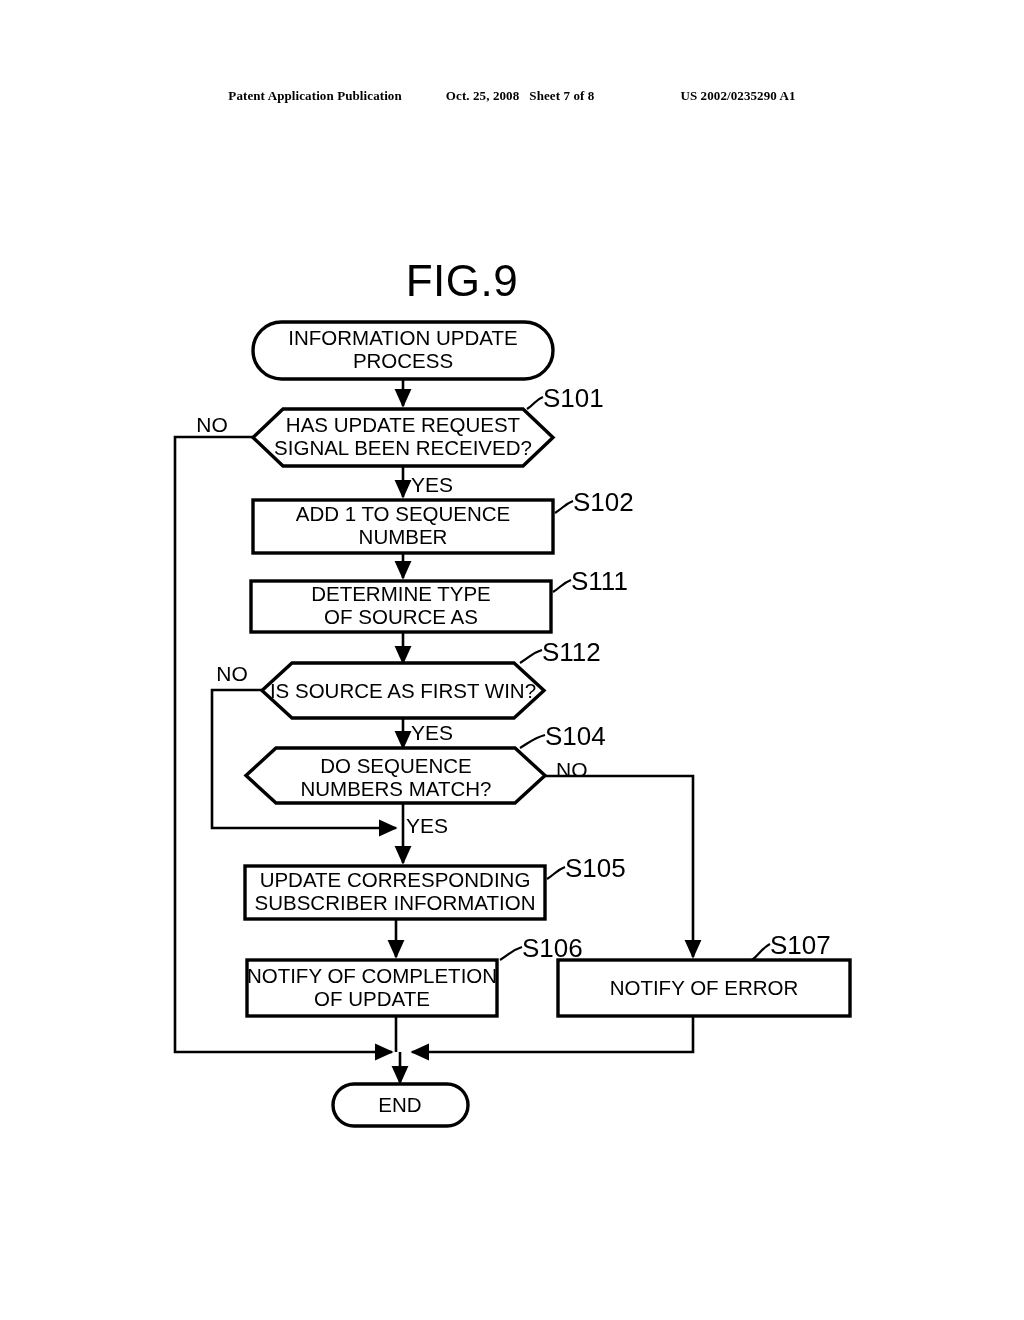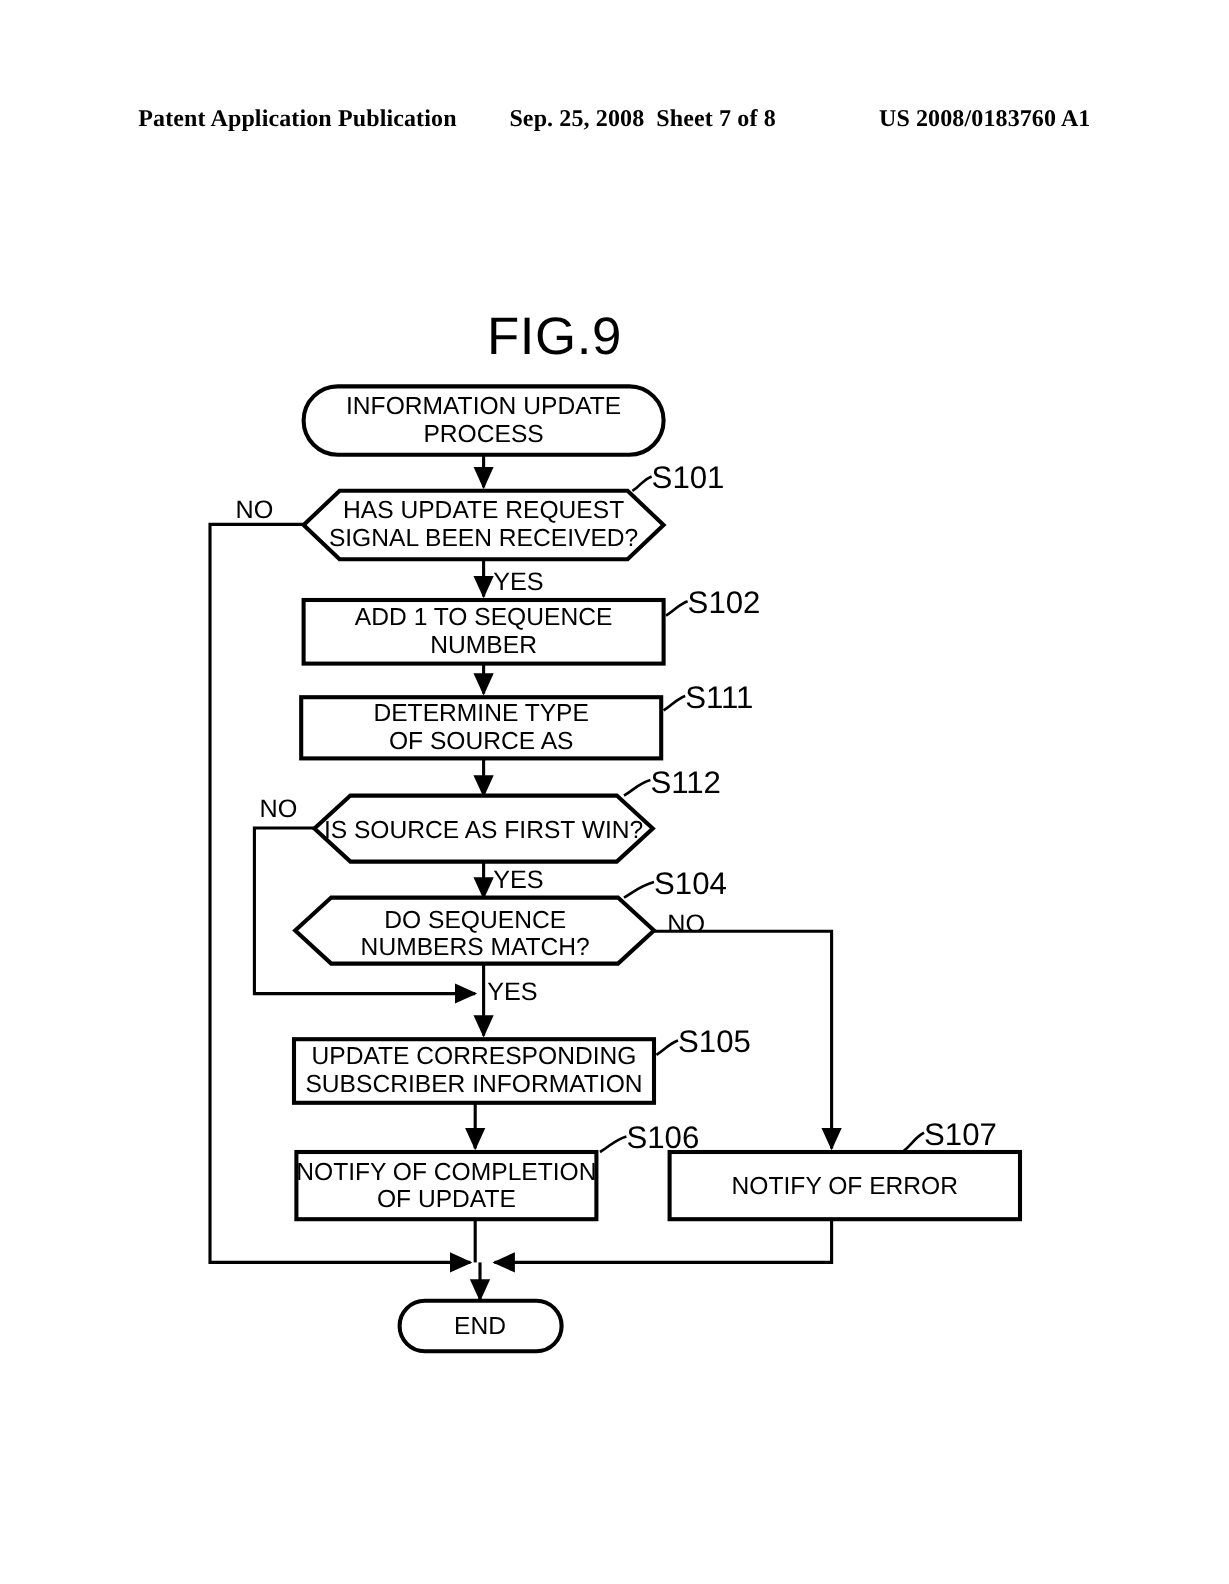--- a/index.html
+++ b/index.html
@@ -25,21 +25,21 @@
   .hdr {
     position: absolute;
     top: 88px;
     left: 0;
     width: 1024px;
     display: flex;
     justify-content: center;
     align-items: baseline;
     font-family: "Liberation Serif", serif;
     font-weight: bold;
-    font-size: 20px;
+    font-size: 13px;
     letter-spacing: 0.1px;
     white-space: pre;
   }
   .hdr .seg-pub  { margin-right: 44px; }
   .hdr .seg-date { margin-right: 10px; }
   .hdr .seg-sheet{ margin-right: 86px; }
   .figtitle {
     position: absolute;
     left: 0;
     top: 256px;
@@ -73,23 +73,23 @@
   .conn      { stroke: #000000; stroke-width: 2.6; fill: none; }
   .leader    { stroke: #000000; stroke-width: 2.2; fill: none; }
 </style>
 </head>
 <body>
 
 <div id="page">
 
   <div class="hdr">
     <span class="seg-pub">Patent Application Publication</span>
-    <span class="seg-date">Sep. 25, 2008</span>
+    <span class="seg-date">Oct. 25, 2008</span>
     <span class="seg-sheet">Sheet 7 of 8</span>
-    <span class="seg-num">US 2008/0183760 A1</span>
+    <span class="seg-num">US 2002/0235290 A1</span>
   </div>
 
   <div class="figtitle">
     <span>FIG.9</span>
   </div>
 
   <svg id="flow" viewBox="0 0 1024 1320">
     <defs>
       <marker id="arrow" viewBox="0 0 12 12" refX="10.5" refY="6" markerWidth="7.5" markerHeight="7.5" orient="auto-start-reverse">
         <path d="M 0 0.8 L 11.5 6 L 0 11.2 z" fill="#000000"></path>

